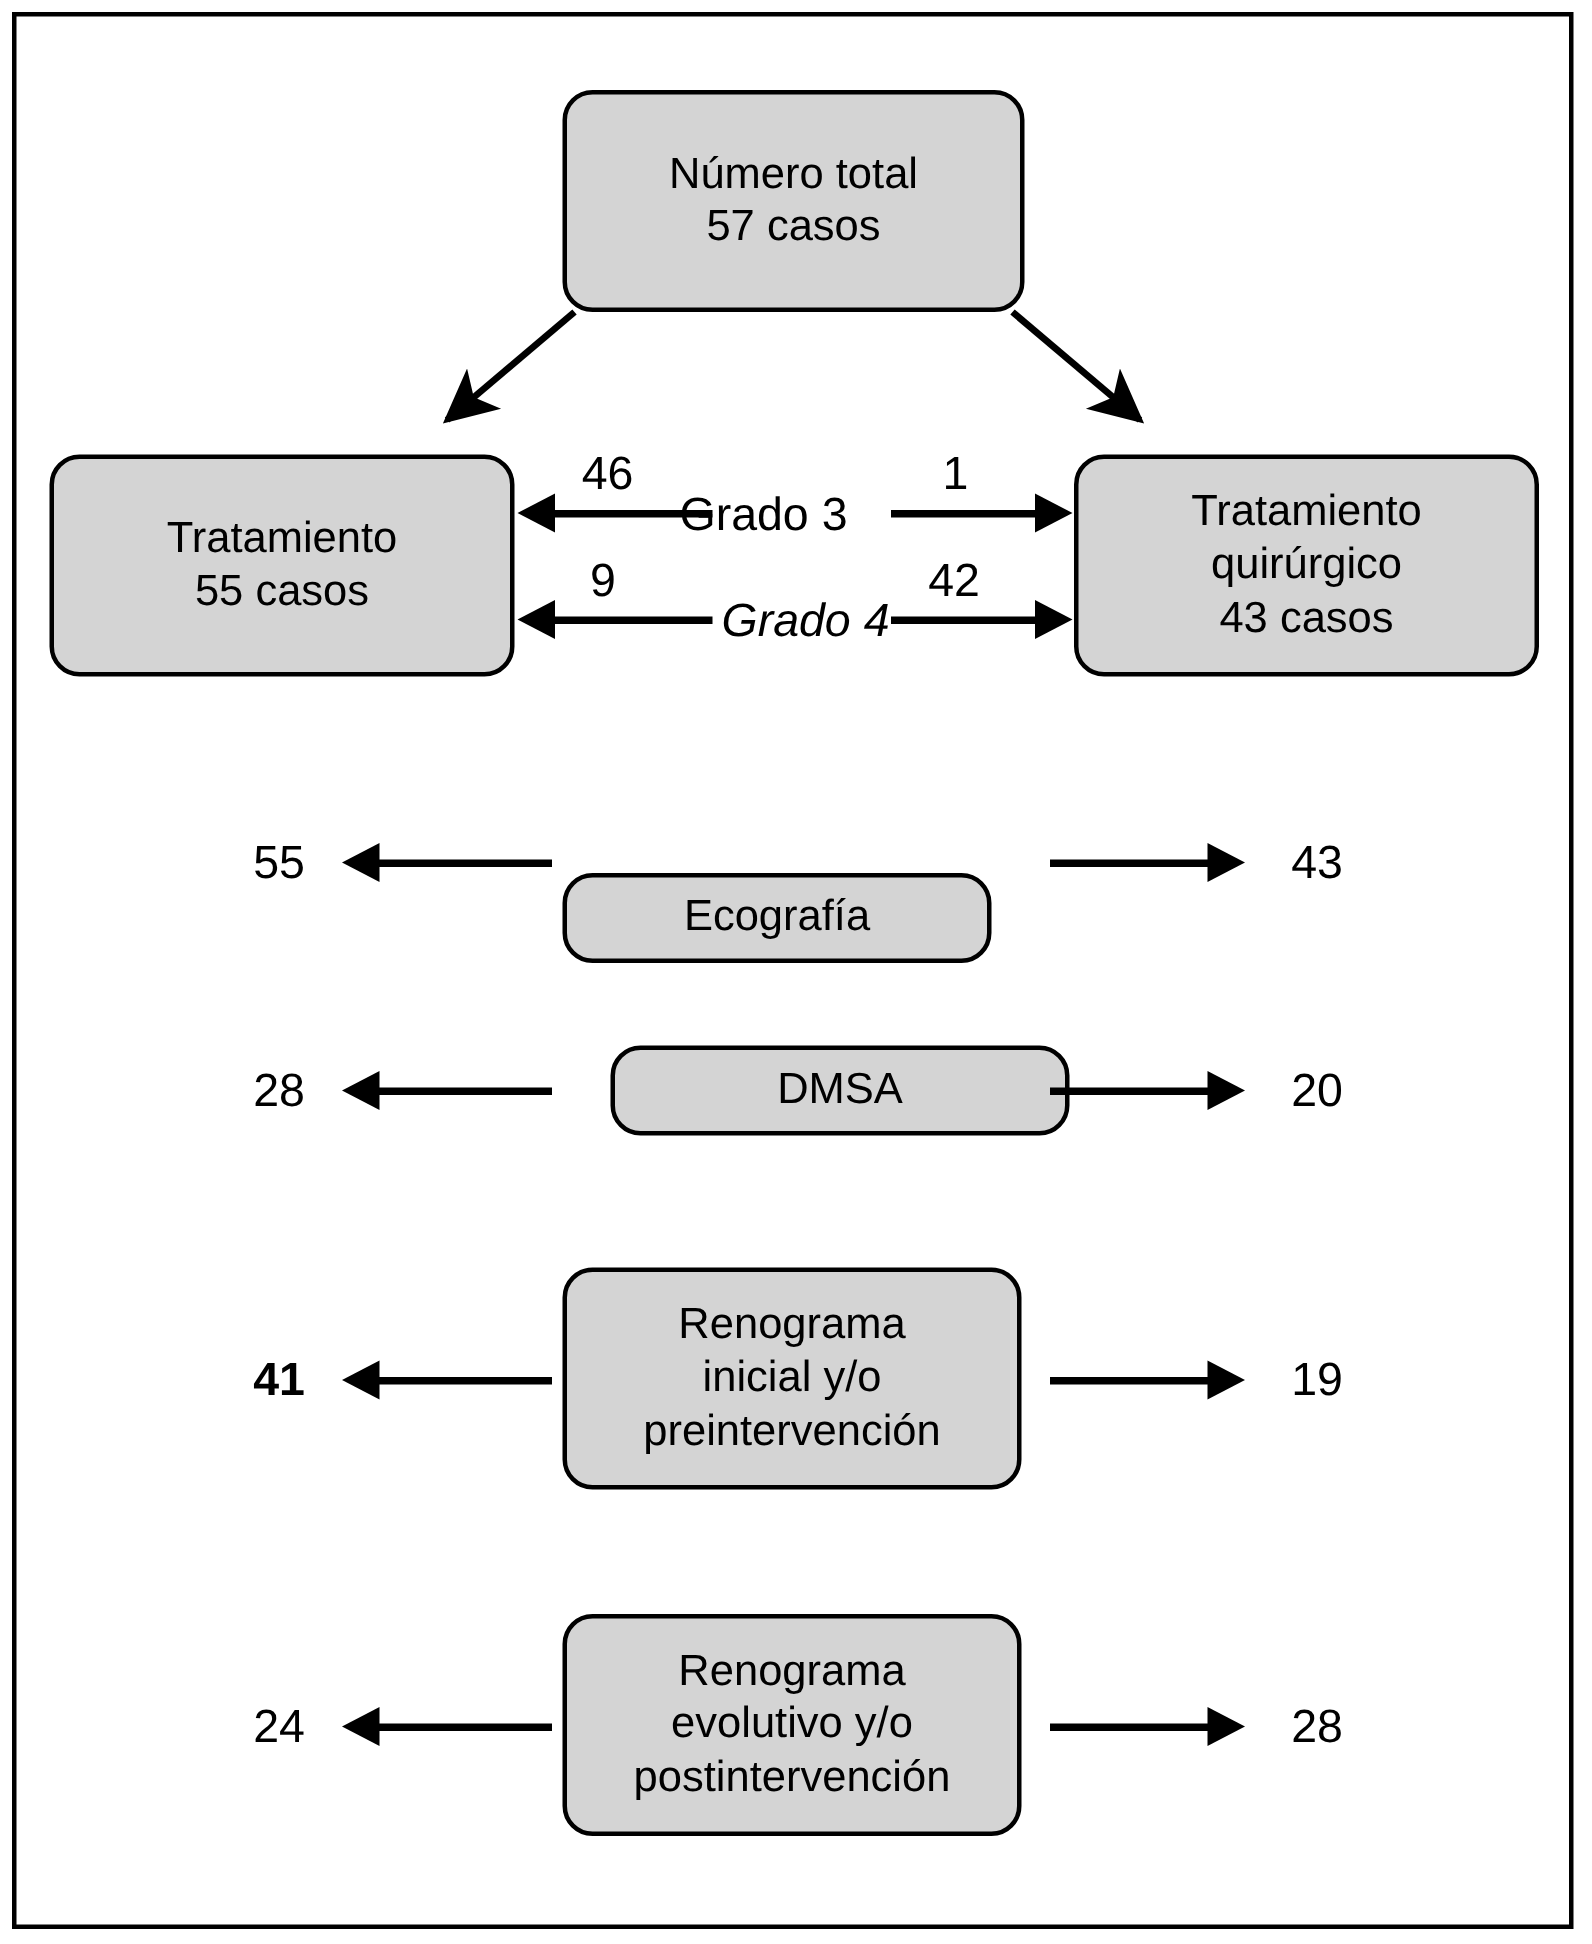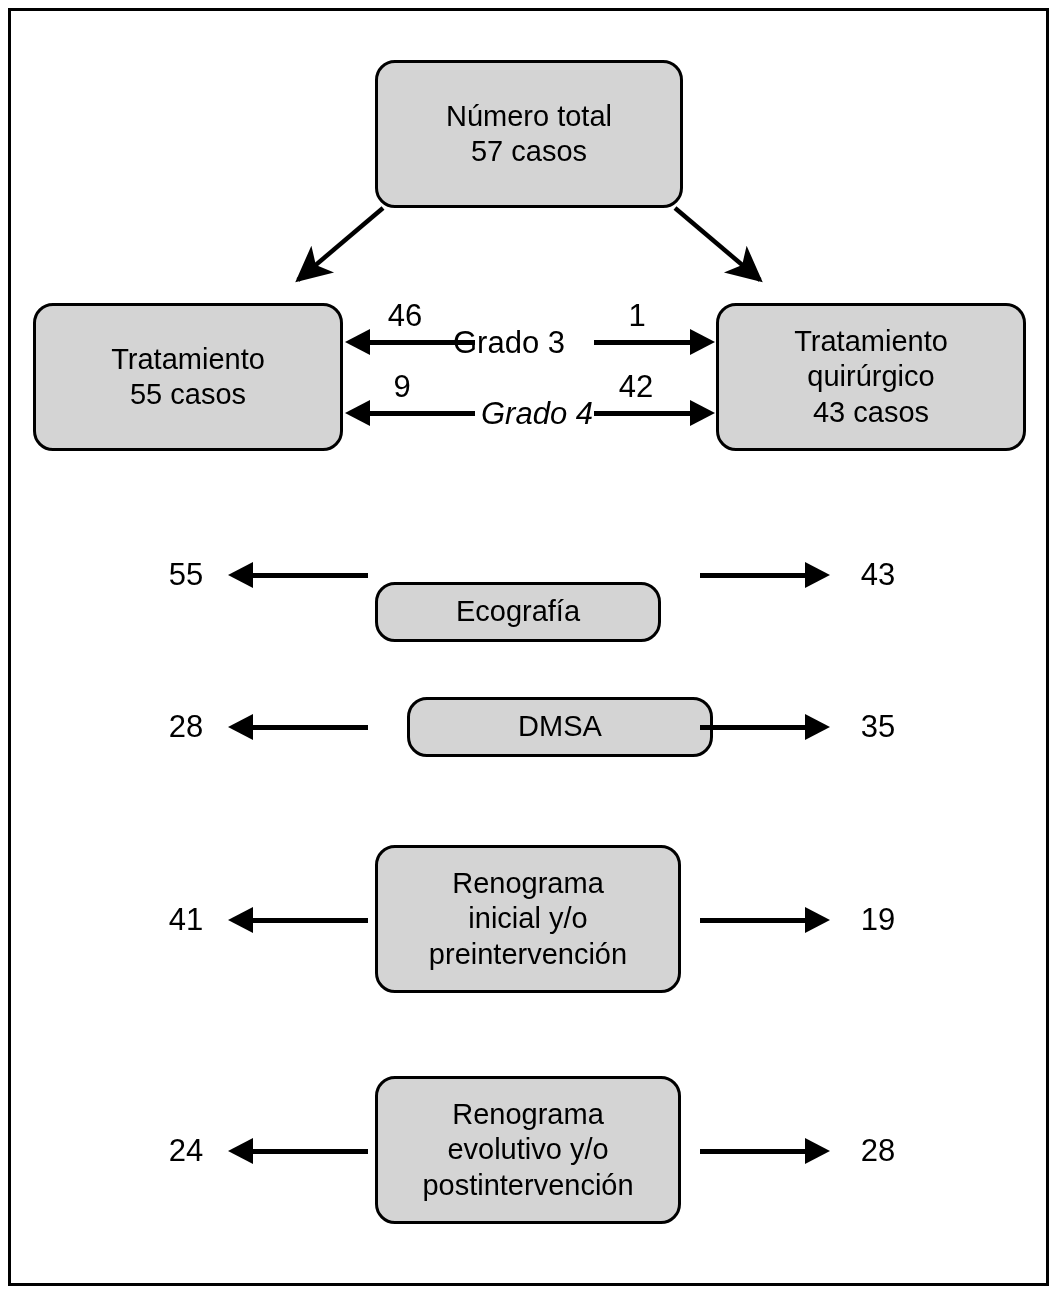--- a/index.html
+++ b/index.html
@@ -179,23 +179,23 @@
   </div>
   <div class="node" style="left:375px; top:697px; width:306px; height:60px;margin-left:32px;">
     <div class="lines">
       <div>DMSA</div>
     </div>
   </div>
   <div class="arrow" style="left:700px; top:714px; width:130px; height:26px;">
     <div class="shaft" style="left:0px; top:10.5px; width:106px;"></div>
     <div class="head right" style="left:105px; top:0px;"></div>
   </div>
-  <div class="num" style="left:848px; top:709px; width:60px;">35</div>
-
-  <div class="num" style="left:156px; top:902px; width:60px;">41</div>
+  <div class="num" style="left:848px; top:709px; width:60px;">20</div>
+
+  <div class="num" style="left:156px; top:902px; width:60px;font-weight:bold;">41</div>
   <div class="arrow" style="left:228px; top:907px; width:140px; height:26px;">
     <div class="head left" style="left:0px; top:0px;"></div>
     <div class="shaft" style="left:24px; top:10.5px; width:116px;"></div>
   </div>
   <div class="node" style="left:375px; top:845px; width:306px; height:148px;">
     <div class="lines">
       <div>Renograma</div>
       <div>inicial y/o</div>
       <div>preintervención</div>
     </div>

